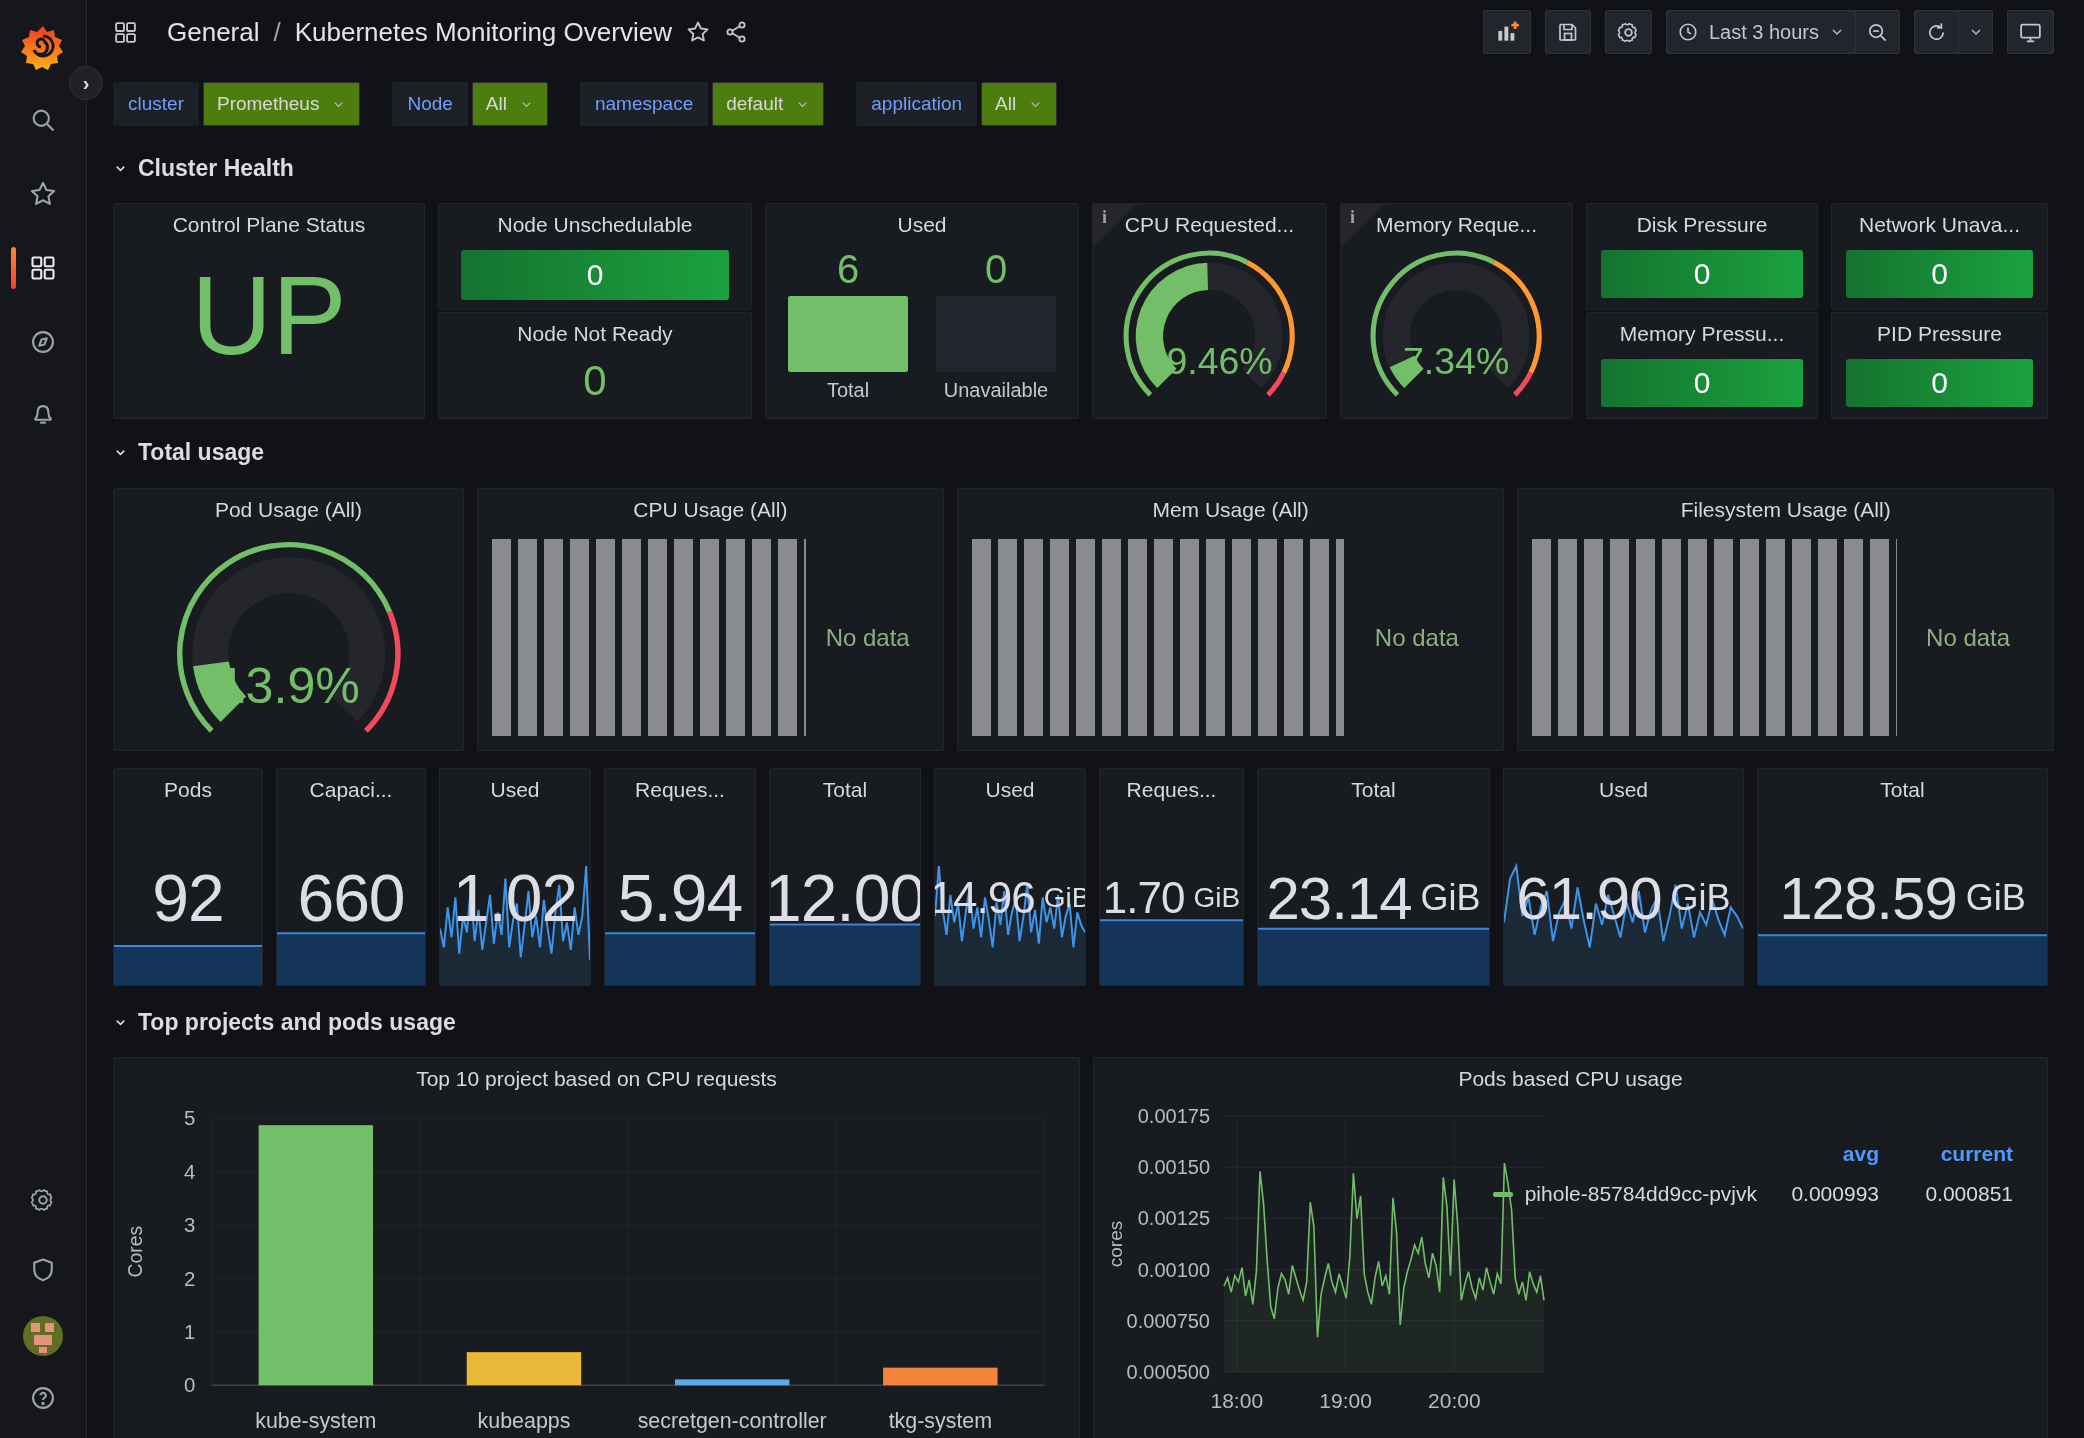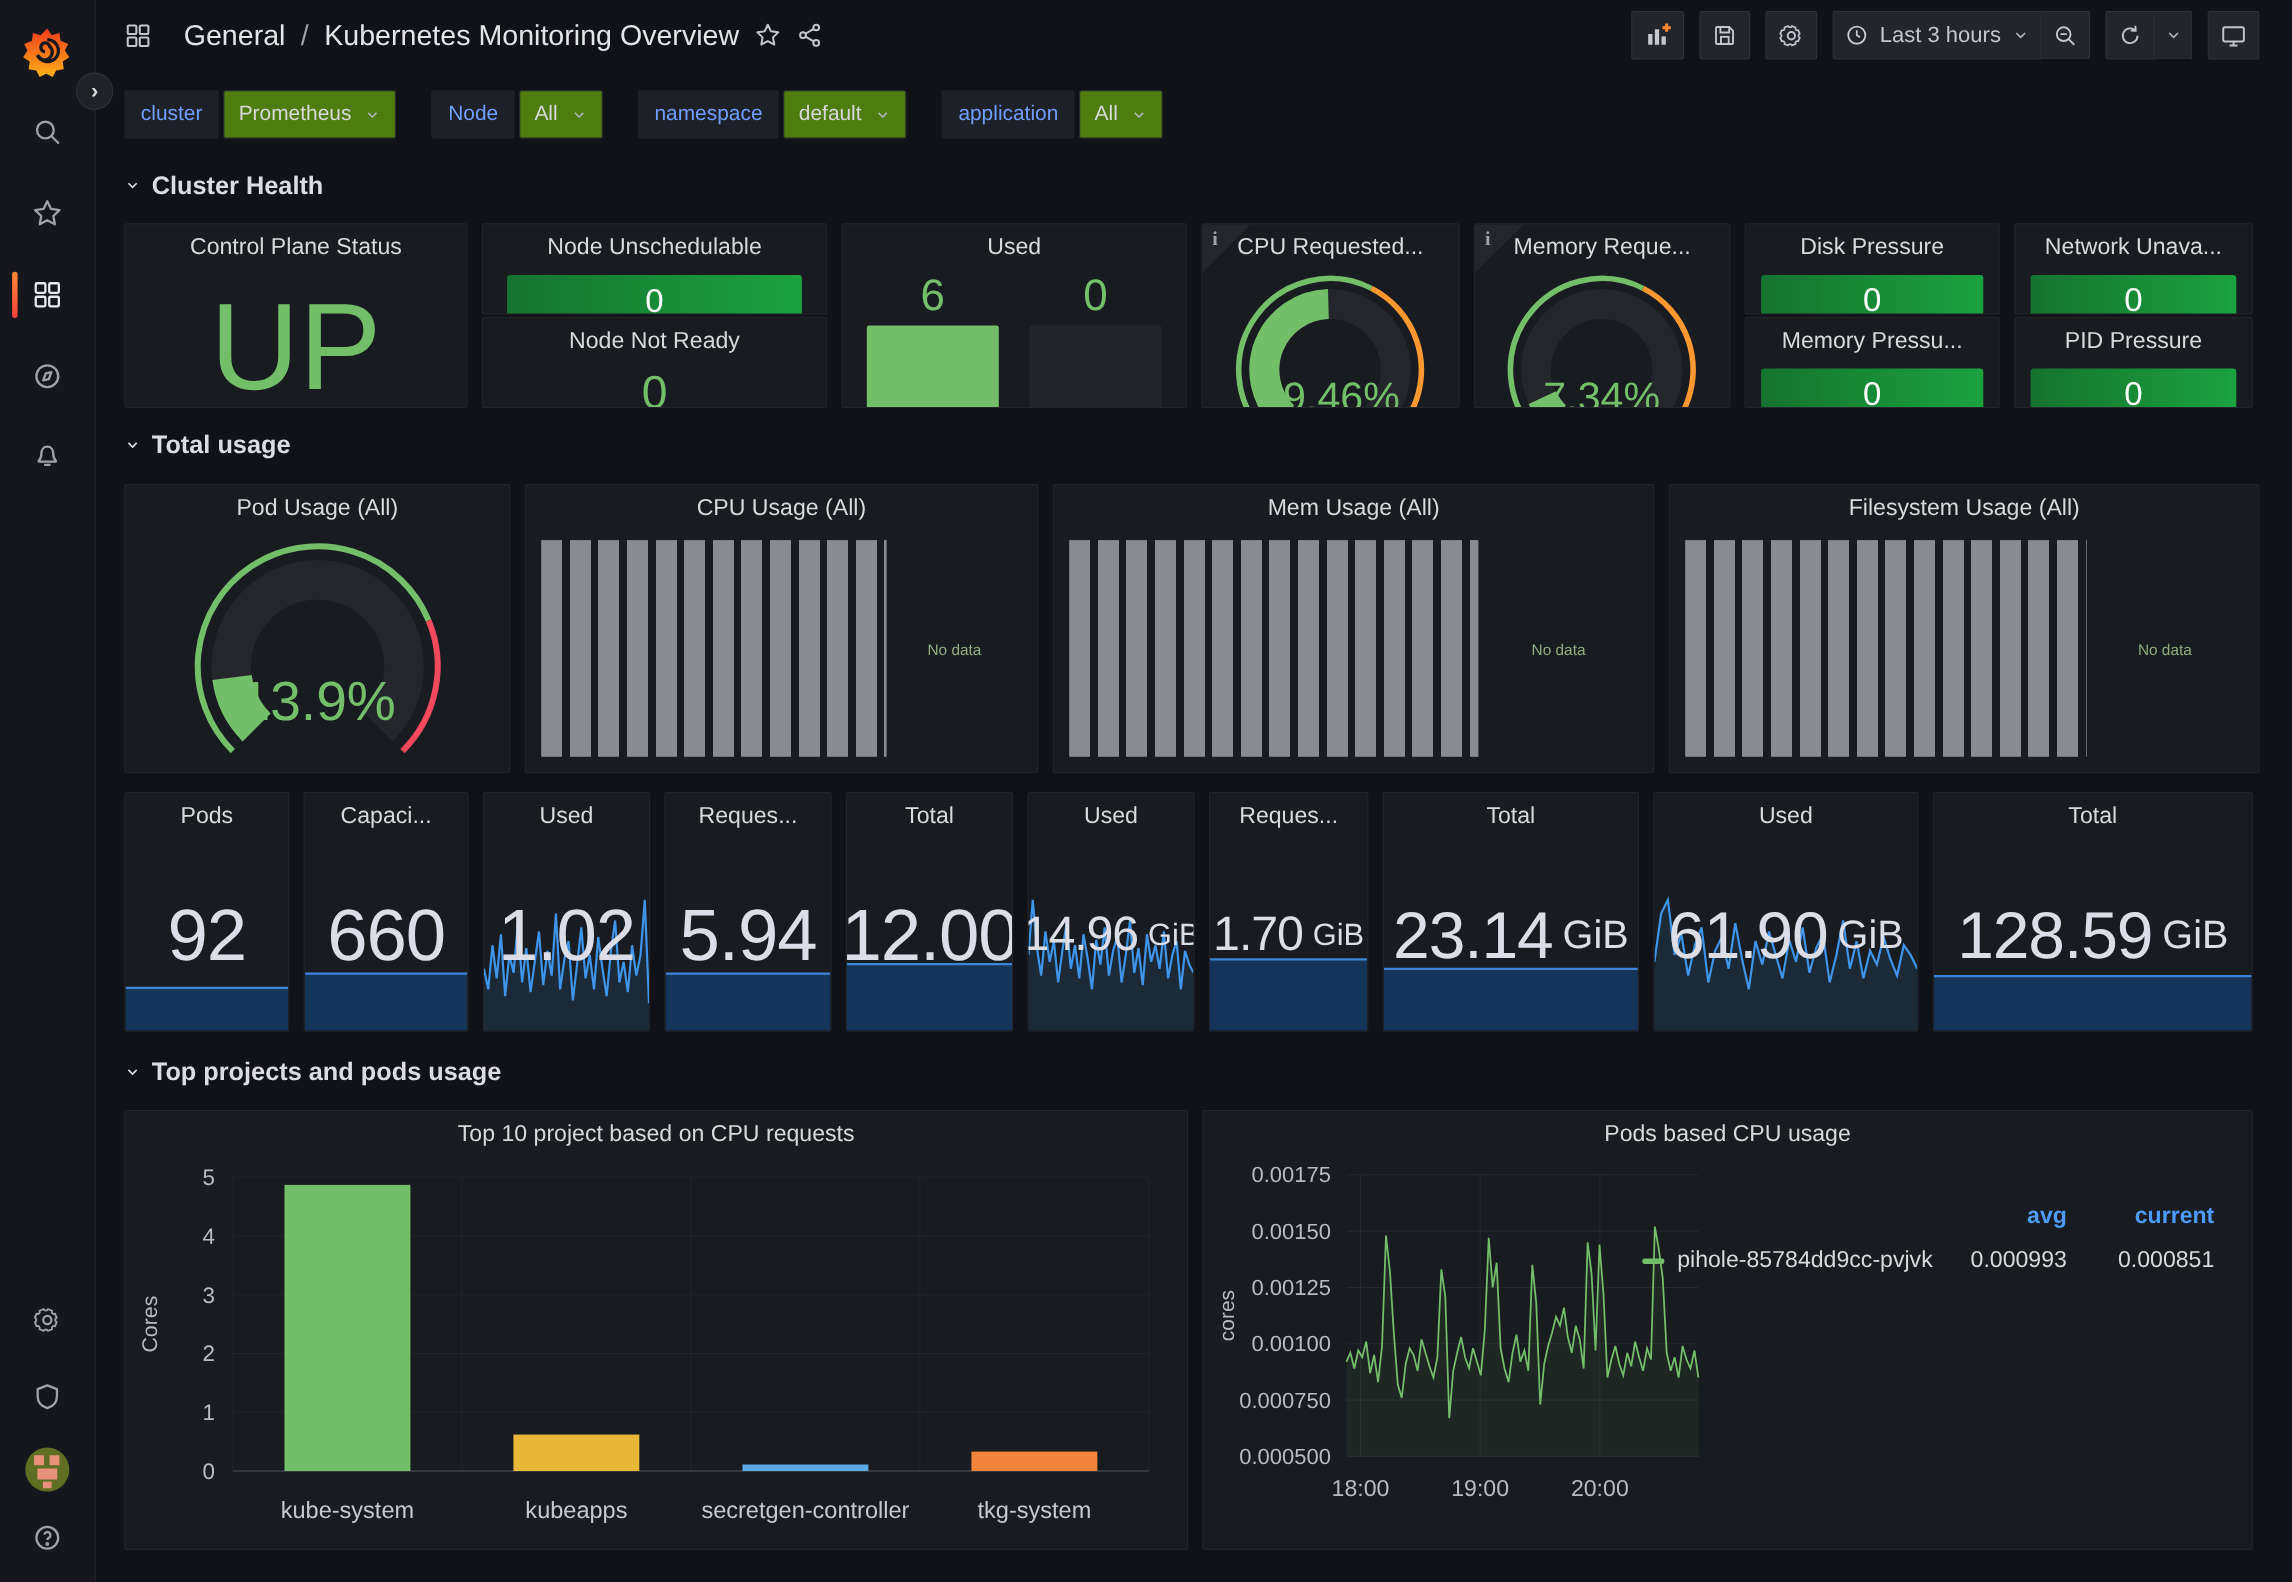--- a/index.html
+++ b/index.html
@@ -77,21 +77,21 @@
   .gauge-wrap svg{height:158px;}
   .gauge-wrap.lg svg{height:204px;margin-top:6px;}
 
   .corner{position:absolute;top:0;left:0;width:0;height:0;
     border-top:44px solid #24262C;border-right:44px solid transparent;z-index:4;}
   .corner-i{position:absolute;top:3px;left:9px;z-index:5;color:#9DA2AB;font-weight:700;
     font-size:18px;font-family:"Liberation Serif",serif;}
 
   .lcd-wrap{position:absolute;left:14px;right:14px;top:50px;bottom:14px;display:flex;}
   .lcd{width:72%;background:repeating-linear-gradient(90deg,#8A8B90 0 19px,#181B1F 19px 26px);}
-  .nodata{flex:1;display:flex;align-items:center;justify-content:center;font-size:14px;color:#8FAE80;}
+  .nodata{flex:1;display:flex;align-items:center;justify-content:center;font-size:24px;color:#8FAE80;}
 
   
   .stat .spark{position:absolute;inset:0;z-index:1;}
   .stat .spark svg{position:absolute;inset:0;width:100%;height:100%;}
   .stat-value{position:absolute;left:0;right:0;top:52px;bottom:10px;display:flex;align-items:center;
     justify-content:center;gap:9px;z-index:2;color:#DCDDE6;font-weight:500;}
   .stat-value .v{font-size:66px;letter-spacing:-1px;}
   .stat-value .u{font-size:40px;}
   .stat.sz-sm .v{font-size:44px;} .stat.sz-sm .u{font-size:28px;}
   .stat.sz-md .v{font-size:60px;} .stat.sz-md .u{font-size:36px;}
@@ -321,21 +321,21 @@
     </div>
   </div>
 
   <div class="section-h" style="margin-top:26px">
     <svg width="15" height="15" viewBox="0 0 24 24" fill="none" stroke="#DCDDE2" stroke-width="2.4">
         <polyline points="6 9 12 15 18 9"></polyline>
       </svg>
     <span>Cluster Health</span>
   </div>
 
-  <div class="row" style="margin-top:19px;height:168px">
+  <div class="row" style="margin-top:19px;height:216px">
     <div class="panel" style="width:312px">
       <div class="panel-title">Control Plane Status</div>
       <div class="big-up">UP</div>
     </div>
 
     <div class="col2" style="width:314px">
       <div class="panel">
         <div class="panel-title">Node Unschedulable</div>
         <div class="hbar">0</div>
       </div>

